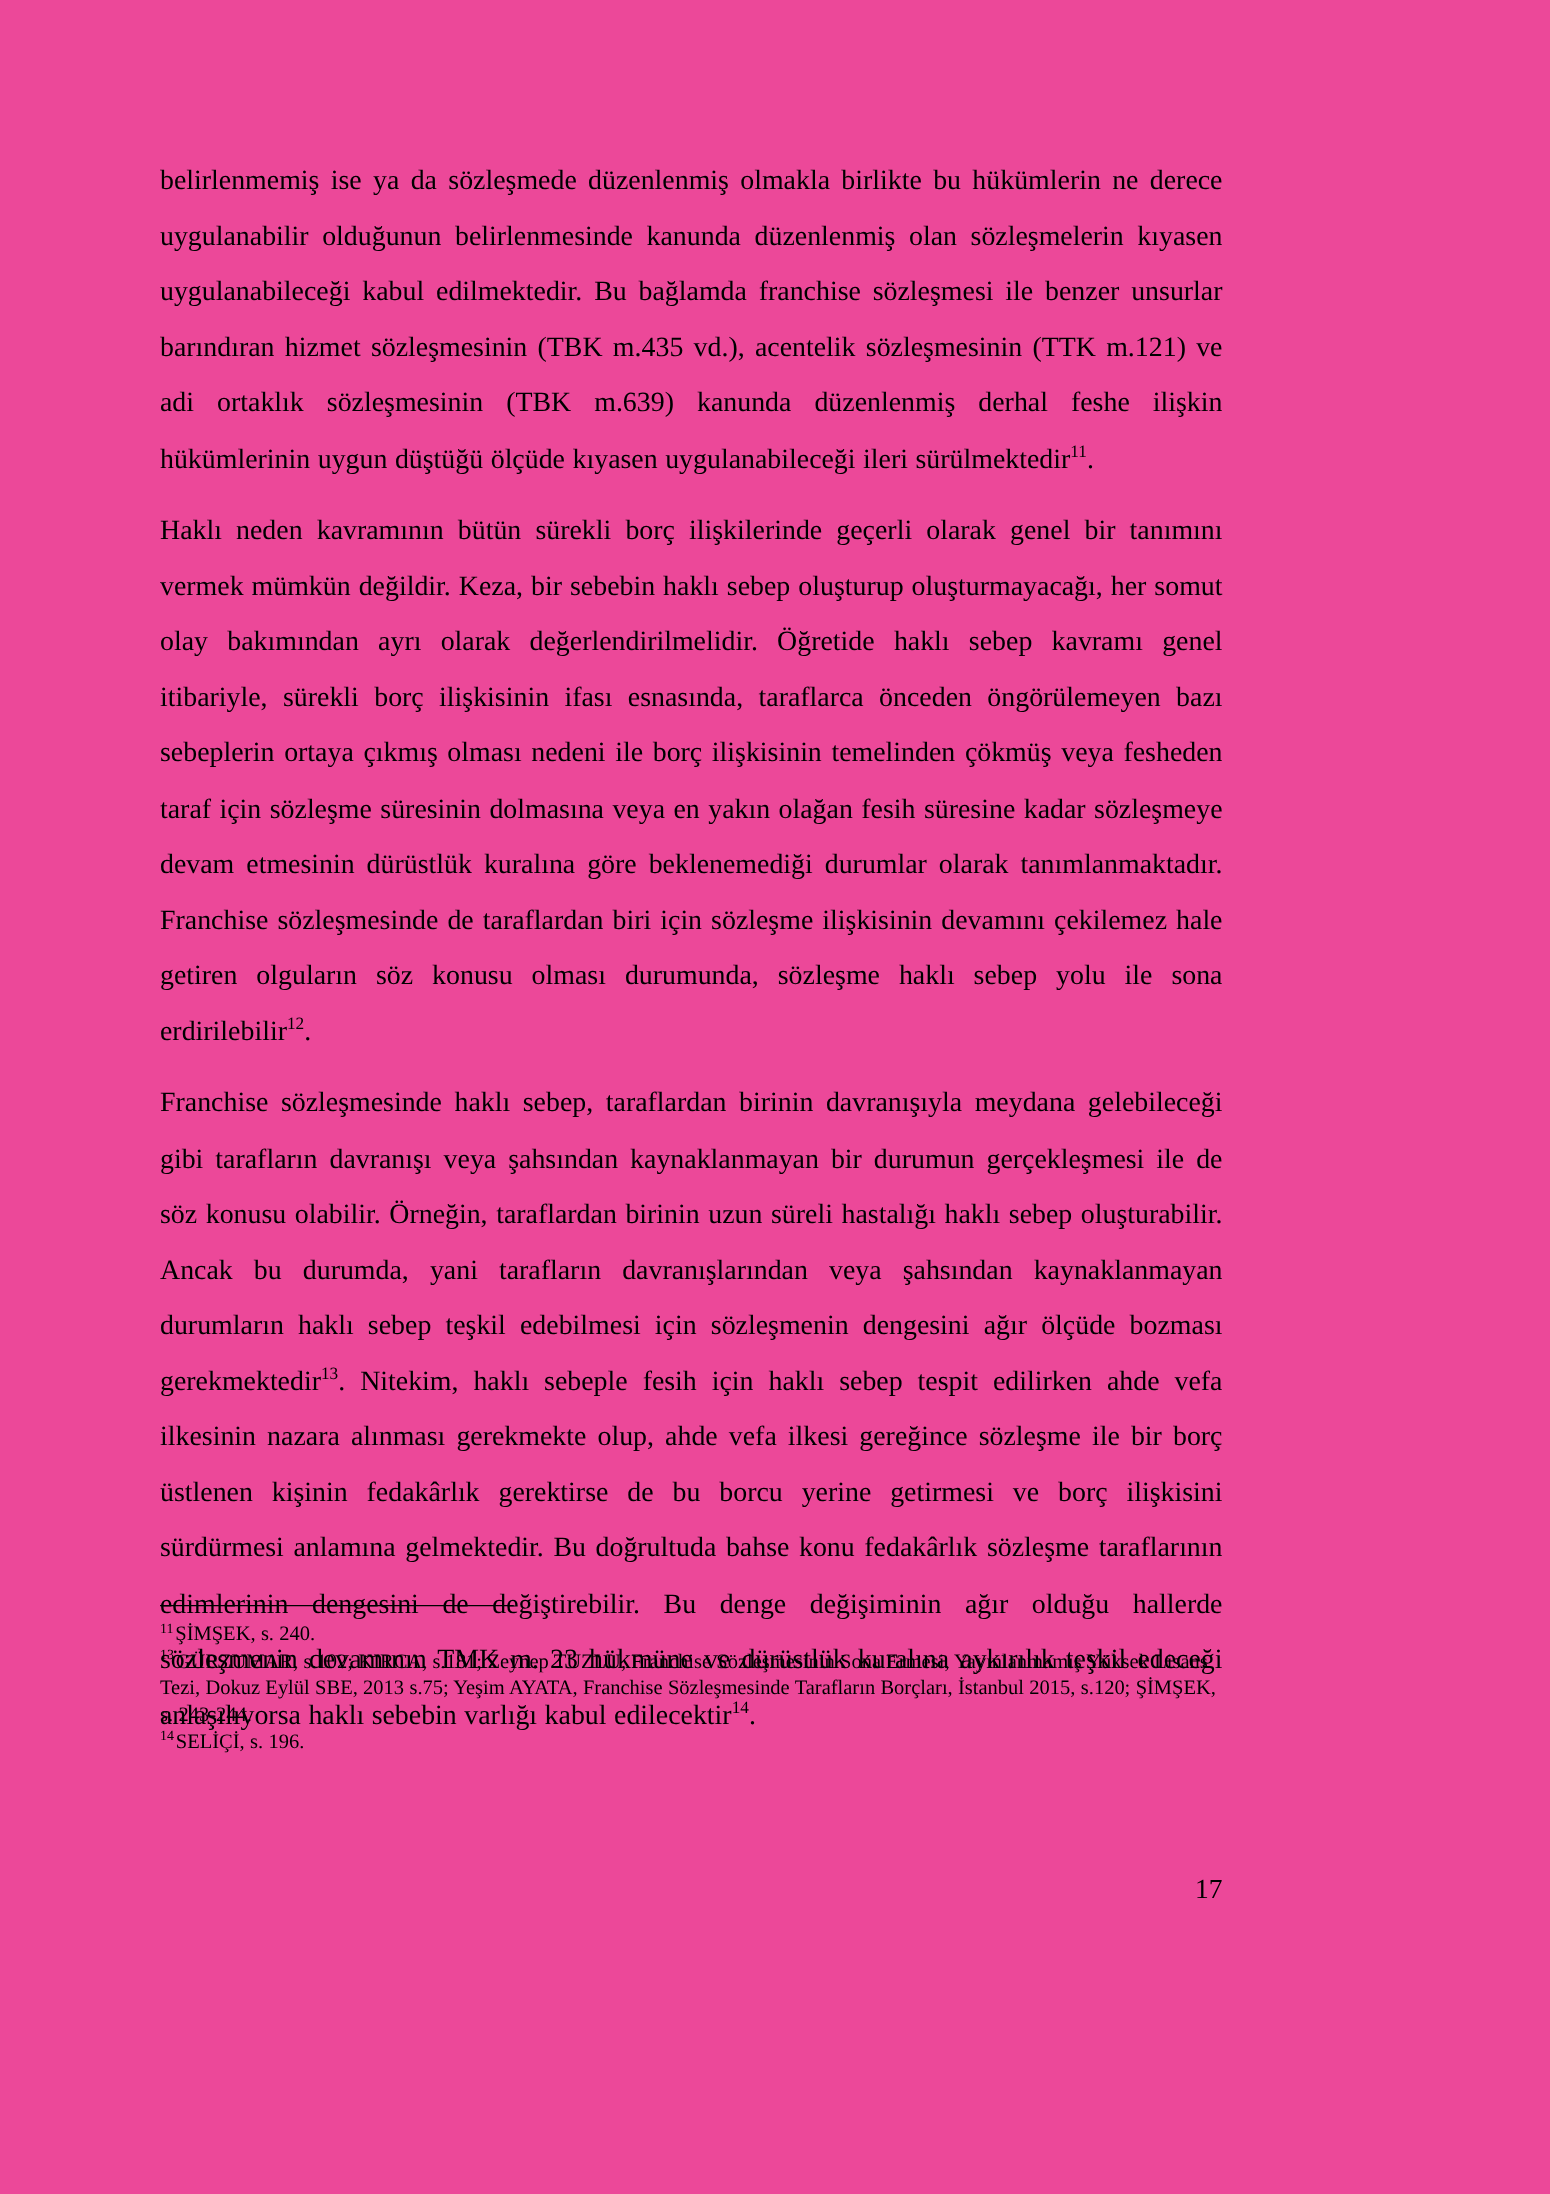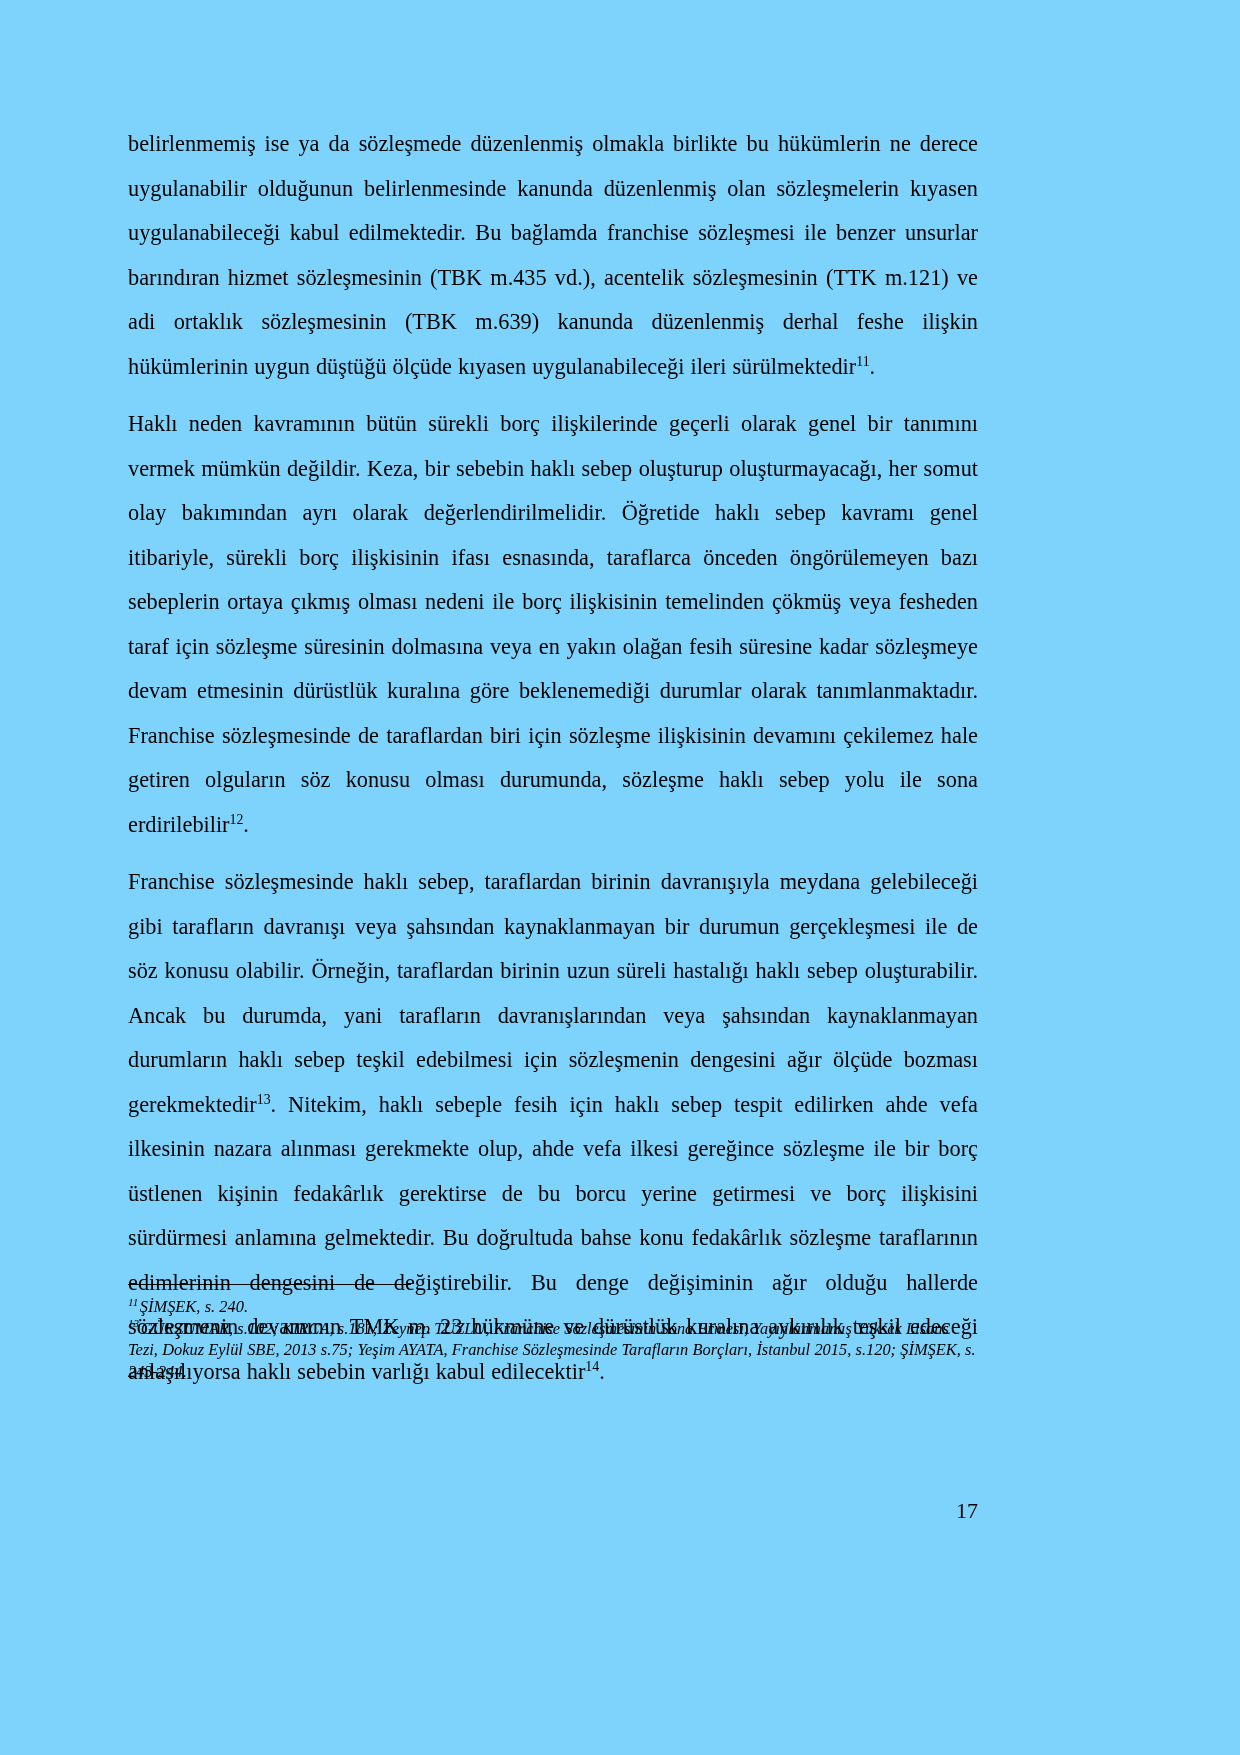--- a/index.html
+++ b/index.html
@@ -8,21 +8,21 @@
     background: #ffffff;
   }
   body {
     font-family: "Liberation Serif", "DejaVu Serif", serif;
     color: #000000;
   }
   .page {
     position: relative;
     width: 1240px;
     height: 1755px;
-    background: #7dd3fc;
+    background: #ec4899;
     box-sizing: border-box;
     overflow: hidden;
   }
   .content {
     position: absolute;
     left: 128px;
     top: 122px;
     width: 850px;
   }
   p.body-par {
@@ -40,21 +40,20 @@
   sup.fn-ref {
     font-size: 0.62em;
     vertical-align: super;
     line-height: 0;
   }
   .footnote-zone {
     position: absolute;
     left: 128px;
     top: 1284px;
     width: 850px;
-    font-style: italic;
   }
   .fn-rule {
     width: 283px;
     height: 0;
     border-top: 1.3px solid #000000;
     margin: 0 0 11px 0;
   }
   p.footnote {
     margin: 0;
     font-size: 16.4px;
@@ -94,17 +93,18 @@
   </div>
 
   <div class="footnote-zone">
     <div class="fn-rule"></div>
 
     <p class="footnote"><sup>11</sup><span>ŞİMŞEK, s. 240.</span></p>
 
 
     <p class="footnote"><sup>13</sup><span>GÜRZUMAR, s.102; KIRCA, s.181; Zeynep TUZLU, Franchise Sözleşmesinin Sona Ermesi, Yayınlanmamış Yüksek Lisans Tezi, Dokuz Eylül SBE, 2013 s.75; Yeşim AYATA, Franchise Sözleşmesinde Tarafların Borçları, İstanbul 2015, s.120; ŞİMŞEK, s. 243-244.</span></p>
 
+    <p class="footnote"><sup>14</sup><span>SELİÇİ, s. 196.</span></p>
   </div>
 
   <div class="page-number">17</div>
 
 </div>
 
 </body></html>

